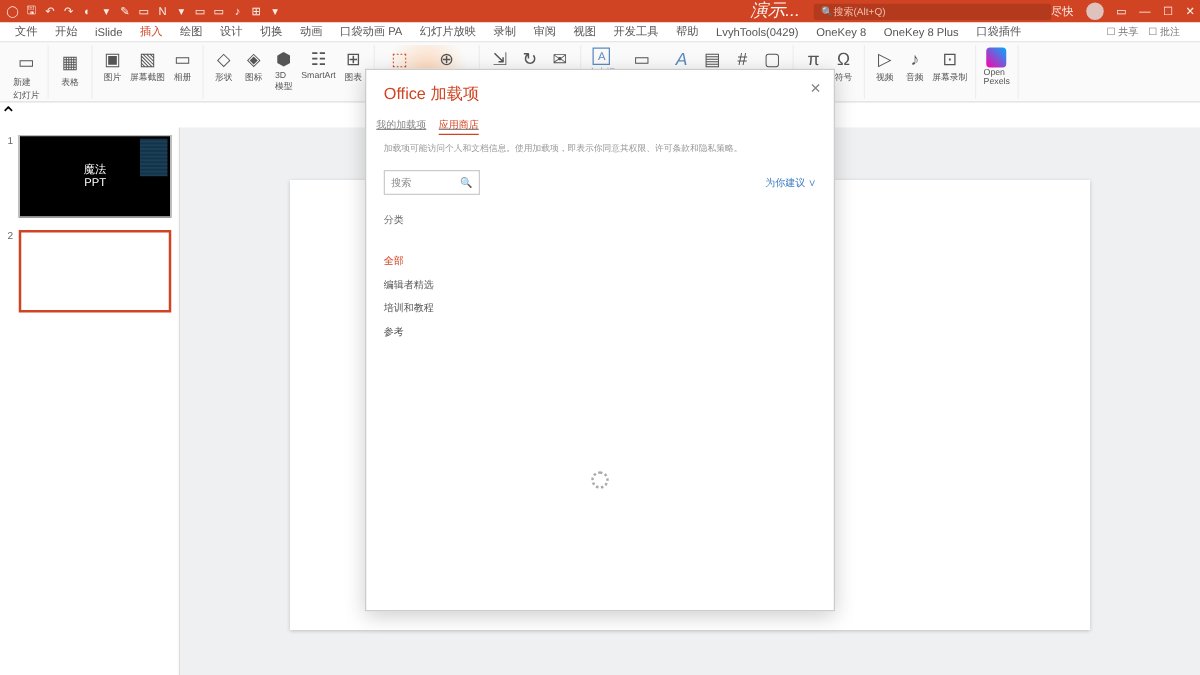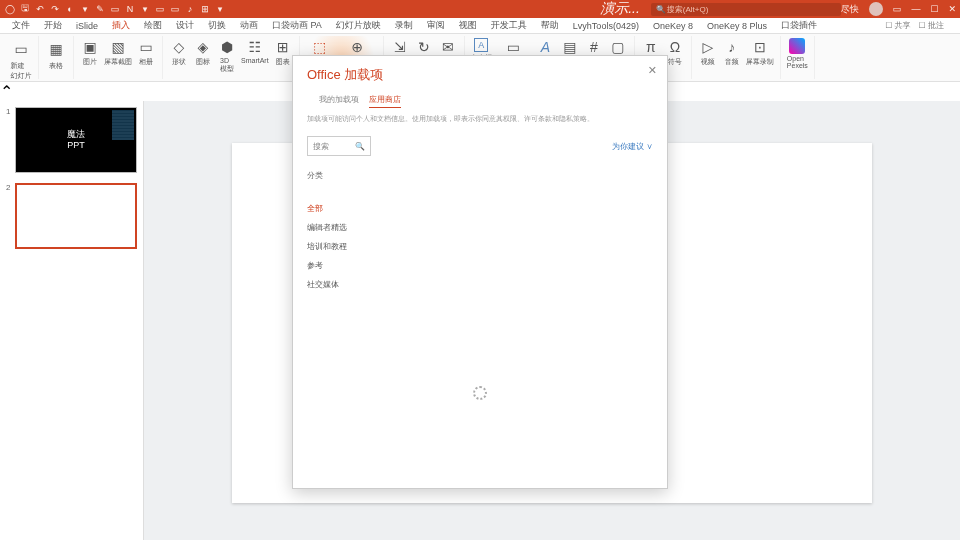--- a/index.html
+++ b/index.html
@@ -39,25 +39,25 @@
 .thumb.dark .tcontent { font-size: 9px; text-align: center; line-height: 1.2; }
 .thumb.dark .stripes { position: absolute; right: 2px; top: 2px; width: 22px; height: 30px; background: linear-gradient(#1a4a6a 50%, #2a5a7a 50%); background-size: 100% 3px; opacity: .7; }
 
 .stage { flex: 1; background: #eef0f2; display: flex; align-items: center; justify-content: center; position: relative; }
 .slide { width: 640px; height: 360px; background: #fff; box-shadow: 0 1px 3px rgba(0,0,0,.2); }
 
 .dialog { position: absolute; left: 292px; top: 55px; width: 376px; height: 434px; background: #fff; border: 1px solid #ccc; box-shadow: 0 4px 16px rgba(0,0,0,.2); z-index: 100; display: flex; flex-direction: column; }
 .dialog .dheader { padding: 10px 14px 4px; }
 .dialog .dtitle { color: #d04423; font-size: 13px; font-weight: 400; }
 .dialog .close { position: absolute; right: 10px; top: 8px; font-size: 11px; color: #888; cursor: pointer; }
-.dialog .dtabs { padding: 0 26px; font-size: 8px; color: #888; display: flex; gap: 10px; margin-top: 6px; }
+.dialog .dtabs { padding: 0 8px; font-size: 8px; color: #888; display: flex; gap: 10px; margin-top: 6px; text-decoration: underline; }
 .dialog .dtabs .dt.active { color: #d04423; border-bottom: 1px solid #d04423; padding-bottom: 2px; }
 .dialog .dnote { padding: 6px 14px; font-size: 7px; color: #999; }
 .dialog .dsearch-row { padding: 6px 14px; display: flex; justify-content: space-between; align-items: center; }
-.dialog .dsearch { width: 64px; height: 20px; border: 1px solid #ccc; font-size: 8px; padding: 0 5px; display: flex; align-items: center; justify-content: space-between; color: #888; }
+.dialog .dsearch { width: 77px; height: 20px; border: 1px solid #ccc; font-size: 8px; padding: 0 5px; display: flex; align-items: center; justify-content: space-between; color: #888; }
 .dialog .dsearch .mag { color: #d04423; }
 .dialog .dsuggest { font-size: 8px; color: #3a7ac0; }
 .dialog .dlist { padding: 4px 14px; font-size: 8px; color: #555; }
 .dialog .dlist .cat-h { margin: 4px 0 18px; color: #666; }
 .dialog .dlist .cat-item { padding: 4px 0; cursor: pointer; }
 .dialog .dlist .cat-item.all { color: #d04423; }
 .dialog .dbody { flex: 1; display: flex; align-items: center; justify-content: center; }
 .spinner { width: 14px; height: 14px; border: 2px dotted #aaa; border-radius: 50%; }
 </style>
 </head>
@@ -314,21 +314,20 @@
       <span class="mag">🔍</span>
     </div>
     <div class="dsuggest">为你建议 ∨</div>
   </div>
   <div class="dlist">
     <div class="cat-h">分类</div>
     <div class="cat-item all">全部</div>
     <div class="cat-item">编辑者精选</div>
     <div class="cat-item">培训和教程</div>
     <div class="cat-item">参考</div>
-    <div class="cat-item">社交媒体</div>
   </div>
   <div class="dbody">
     <div class="spinner"></div>
   </div>
 </div>
 
 
 
 
 

